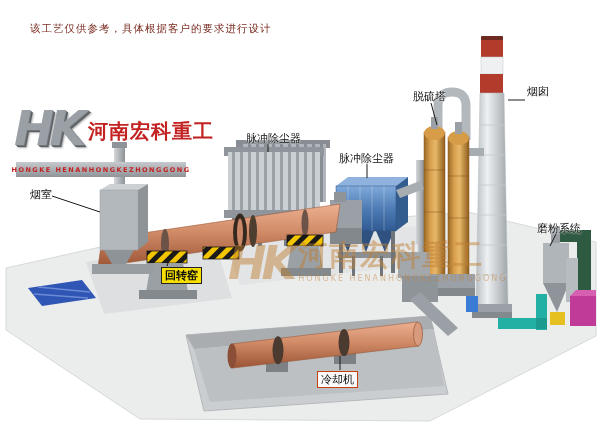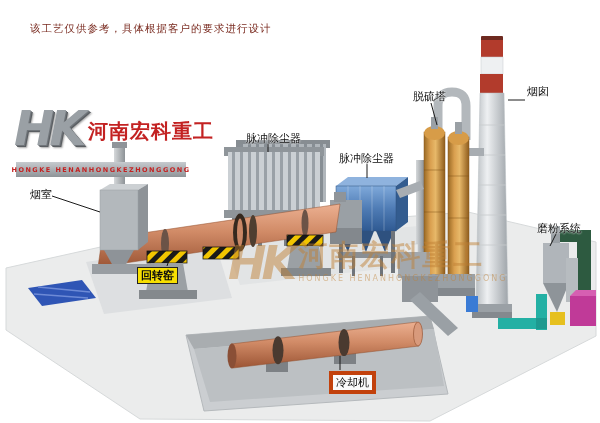--- a/index.html
+++ b/index.html
@@ -22,21 +22,21 @@
   .watermark{position:absolute;left:228px;top:240px;display:flex;align-items:flex-start;gap:6px;
              opacity:.48;pointer-events:none;}
   .watermark .hk{font-style:italic;font-weight:900;font-size:46px;color:#c08034;letter-spacing:-5px;line-height:1;}
   .watermark .col{display:flex;flex-direction:column;}
   .watermark .cn{font-size:29px;font-weight:bold;color:#c08034;letter-spacing:2px;white-space:nowrap;line-height:1.1;}
   .watermark .en{font-size:8px;color:#c08034;letter-spacing:2px;white-space:nowrap;margin-top:2px;}
   
   .lbl{position:absolute;font-size:11px;color:#0d0d0d;white-space:nowrap;
        text-shadow:0 0 2px rgba(255,255,255,.9),0 0 2px rgba(255,255,255,.9);}
   .lbl-yellow{background:#f7df00;border:1px solid #222;padding:0 3px;font-weight:bold;text-shadow:none;}
-  .lbl-white{background:rgba(255,255,255,.92);border:4px solid #c2410c;padding:0 3px;text-shadow:none;margin-left:12px;}
+  .lbl-white{background:rgba(255,255,255,.92);border:1px solid #c2410c;padding:0 3px;text-shadow:none;}
 </style>
 </head>
 <body>
 
 <div class="stage">
 
   <svg class="scene" width="600" height="423" viewBox="0 0 600 423">
     <defs>
       <linearGradient id="kilnGrad" x1="0" y1="0" x2="0" y2="1">
         <stop offset="0" stop-color="#ecb091"></stop>
@@ -257,16 +257,16 @@
       <span class="en">HONGKE HENANHONGKEZHONGGONG</span>
     </span>
   </div>
 
   <div class="lbl" style="left:30px;top:187px;">烟室</div>
   <div class="lbl" style="left:246px;top:131px;">脉冲除尘器</div>
   <div class="lbl" style="left:339px;top:151px;">脉冲除尘器</div>
   <div class="lbl" style="left:413px;top:89px;">脱硫塔</div>
   <div class="lbl" style="left:527px;top:84px;">烟囱</div>
   <div class="lbl" style="left:537px;top:221px;">磨粉系统</div>
-  <div class="lbl lbl-yellow" style="left:137px;top:267px;text-align:center;">回转窑</div>
+  <div class="lbl lbl-yellow" style="left:161px;top:267px;text-align:center;">回转窑</div>
   <div class="lbl lbl-white" style="left:317px;top:371px;">冷却机</div>
 
 </div>
 
 </body></html>

